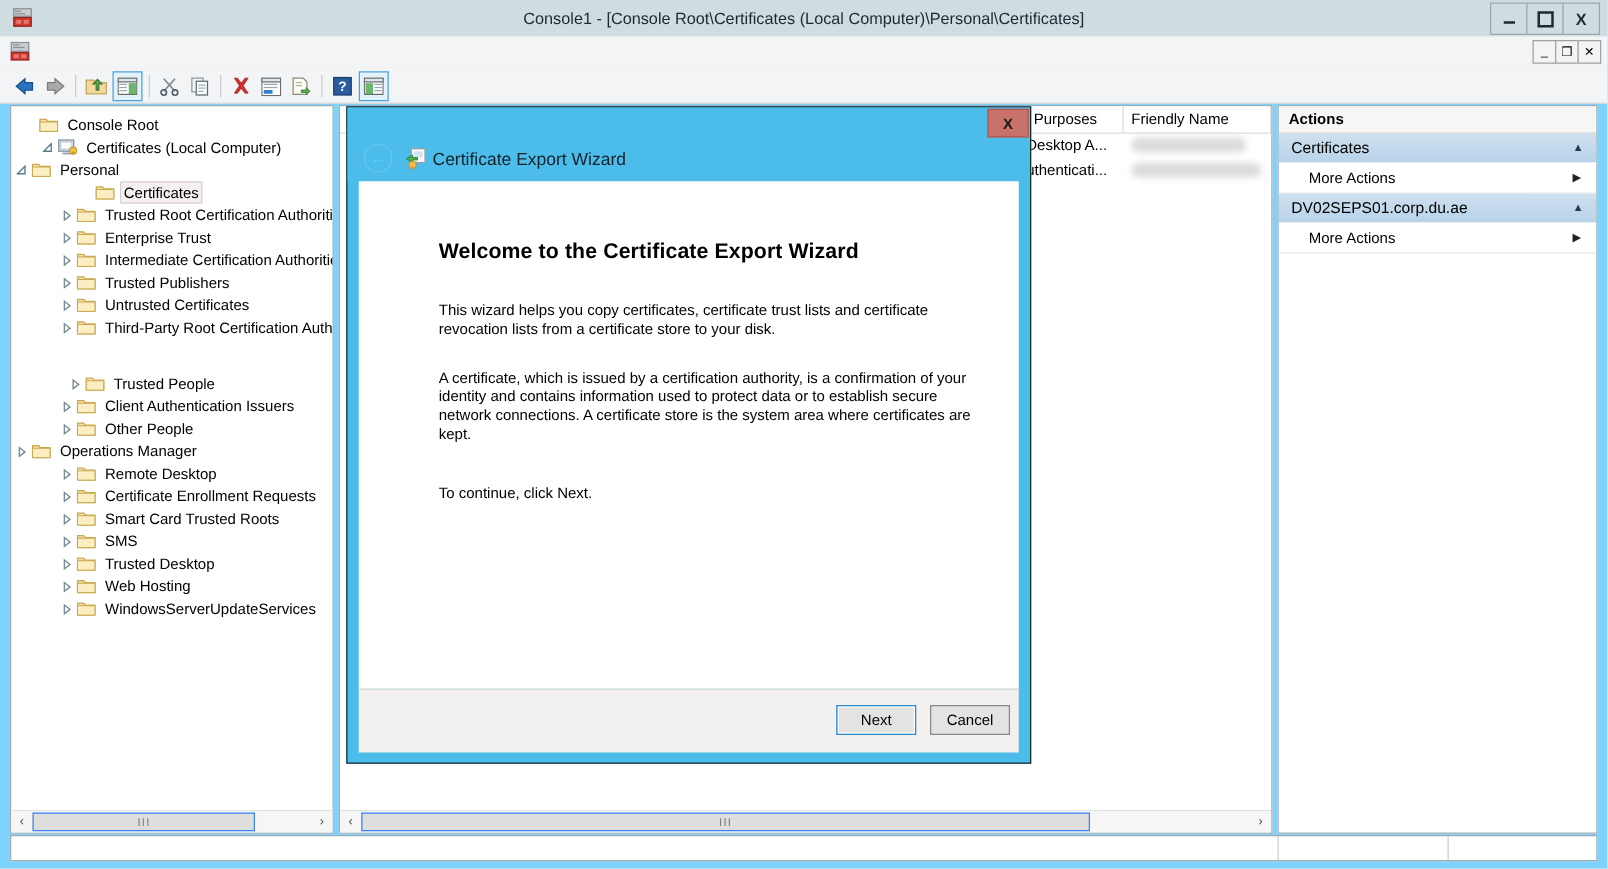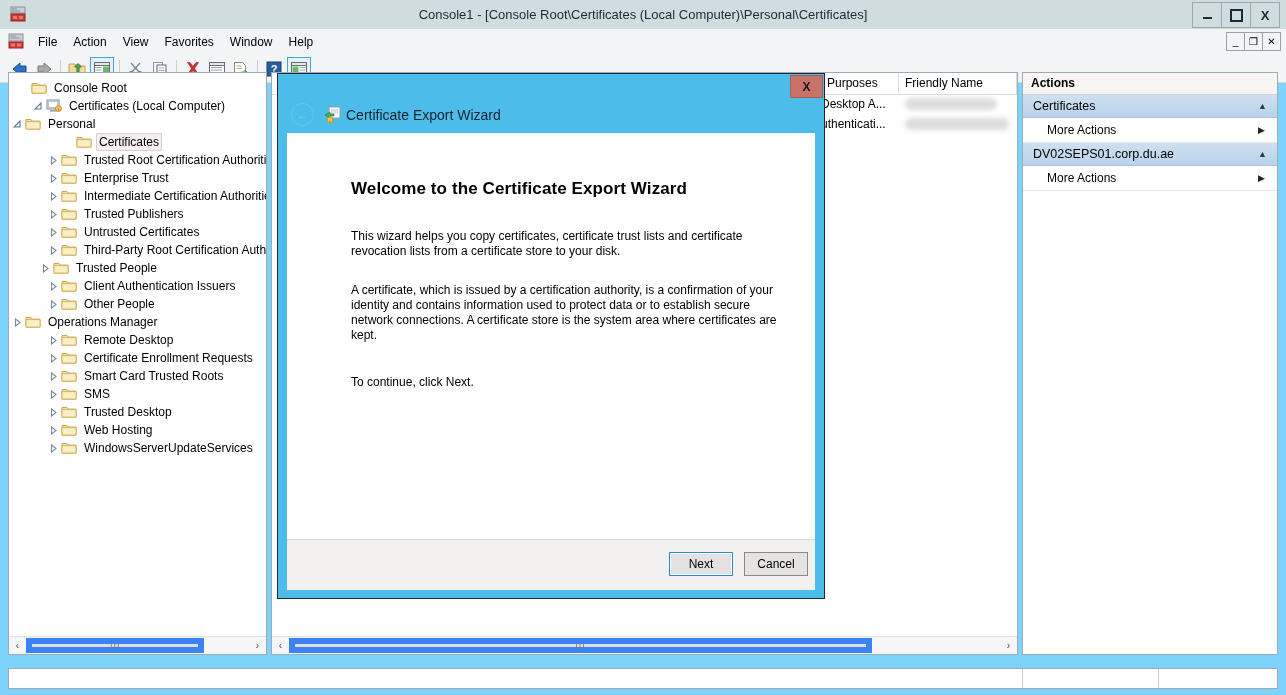--- a/index.html
+++ b/index.html
@@ -93,21 +93,21 @@
     width: 22px; height: 22px;
     display: flex; align-items: center; justify-content: center;
     cursor: default;
     margin: 0 1px;
   }
   .tb-btn.framed { border: 1px solid #4aa3d8; background: #e3f2fb; }
   .tb-sep { width: 1px; height: 18px; background: #cbcfd1; margin: 0 4px; }
 
   
   .workarea {
-    position: absolute; left: 8px; top: 72px;
+    position: absolute; left: 8px; top: 84px;
     width: 1126px; height: 583px;
   }
 
   
   .tree-pane {
     position: absolute; left: 0; top: 0;
     width: 259px; height: 583px;
     background: #ffffff;
     border: 1px solid #9badb3;
     box-sizing: border-box;
@@ -246,21 +246,21 @@
     width: 17px; height: 17px;
     display: flex; align-items: center; justify-content: center;
     font-size: 10px; color: #4a4a4a;
     background: #f6f6f6;
     cursor: default;
   }
   .sb-track { flex: 1; position: relative; background: #f6f6f6; }
   .sb-thumb {
     position: absolute; top: 1px; height: 15px;
     background: #dededd;
-    border: 6px solid #3b82f6;
+    border: 1px solid #3b82f6;
     display: flex; align-items: center; justify-content: center;
     font-size: 9px; color: #7b7b7b; letter-spacing: 1px;
     box-sizing: border-box;
     cursor: default;
   }
 
   
   .statusbar {
     position: absolute; left: 8px; top: 668px;
     width: 1270px; height: 21px;
@@ -395,28 +395,20 @@
     <span class="menu-icon">
       <svg width="17" height="17" viewBox="0 0 17 17">
         <rect x="1" y="1" width="14" height="7" fill="#c8cdd2" stroke="#8b9196"></rect>
         <rect x="2.5" y="2.5" width="5" height="1" fill="#8b9196"></rect>
         <rect x="2.5" y="4.5" width="9" height="1" fill="#8b9196"></rect>
         <rect x="1" y="9" width="14" height="6" fill="#cf3b33" stroke="#95251f"></rect>
         <rect x="3" y="10.5" width="4" height="3" fill="#e8786f"></rect>
         <rect x="9" y="10.5" width="4" height="3" fill="#e8786f"></rect>
       </svg>
     </span>
-    <div class="menu-items">
-      <div class="menu-item">File</div>
-      <div class="menu-item">Action</div>
-      <div class="menu-item">View</div>
-      <div class="menu-item">Favorites</div>
-      <div class="menu-item">Window</div>
-      <div class="menu-item">Help</div>
-    </div>
     <div class="mdi-btns">
       <div class="mdi-btn">_</div>
       <div class="mdi-btn">❐</div>
       <div class="mdi-btn">✕</div>
     </div>
   </div>
 
   <div class="toolbar">
     <div class="tb-group" style="left:8px;">
       <div class="tb-btn">
@@ -619,21 +611,21 @@
               <svg width="9" height="9" viewBox="0 0 9 9">
                 <path d="M2.5 1 L7 4.5 L2.5 8 Z" fill="none" stroke="#7a8c94" stroke-width="1.1"></path>
               </svg>
             </span>
             <span class="ticon"><svg width="16" height="16" viewBox="0 0 16 16">
                 <path d="M1 3.5 h5 l1.2 1.6 H15 v8 H1 Z" fill="#f6dfa4" stroke="#c9a84f" stroke-width="1"></path>
                 <path d="M1 5.6 h14 v7.5 H1 Z" fill="#fbeec2" stroke="#c9a84f" stroke-width=".8"></path>
               </svg></span>
             <span class="tlabel">Third-Party Root Certification Authorities</span>
           </div>
-          <div class="tnode" style="padding-left: 28px;">
+          <div class="tnode" style="padding-left: 43px; margin-top: 27px;">
             <span class="tglyph">
               <svg width="9" height="9" viewBox="0 0 9 9">
                 <path d="M2.5 1 L7 4.5 L2.5 8 Z" fill="none" stroke="#7a8c94" stroke-width="1.1"></path>
               </svg>
             </span>
             <span class="ticon"><svg width="16" height="16" viewBox="0 0 16 16">
                 <path d="M1 3.5 h5 l1.2 1.6 H15 v8 H1 Z" fill="#f6dfa4" stroke="#c9a84f" stroke-width="1"></path>
                 <path d="M1 5.6 h14 v7.5 H1 Z" fill="#fbeec2" stroke="#c9a84f" stroke-width=".8"></path>
               </svg></span>
             <span class="tlabel">Trusted People</span>

